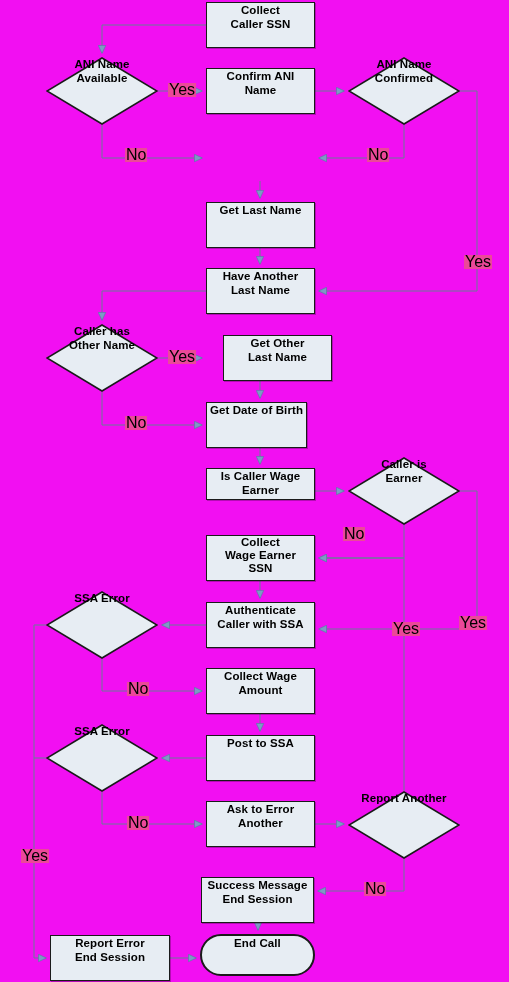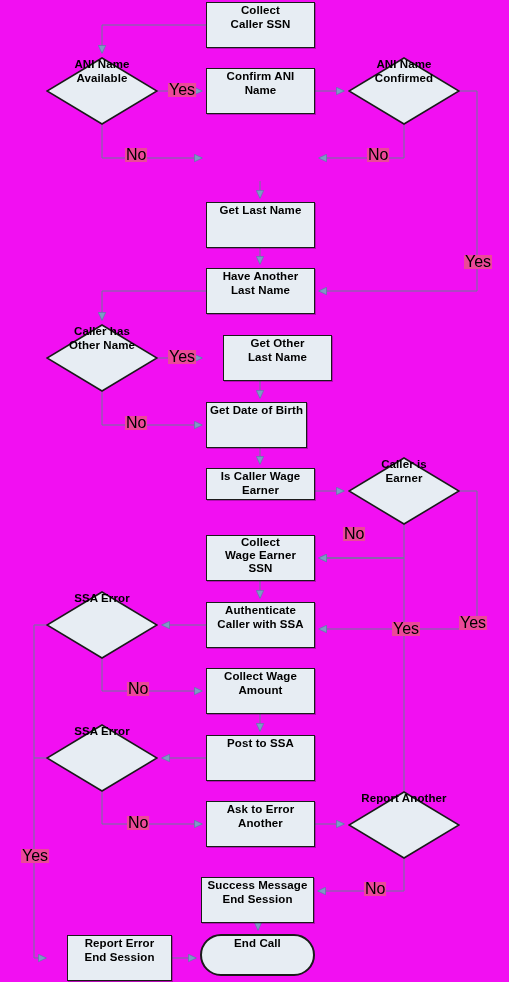--- a/index.html
+++ b/index.html
@@ -258,21 +258,21 @@
       <polygon points="56,1 111,34 56,67 1,34" fill="#e7edf3" stroke="#1a1a1a" stroke-width="1.6"></polygon>
     </svg>
     <span class="dia-label" style="white-space:pre-line">Report Another</span>
   </div>
 
   <div class="node process" style="left:201px;top:868px;width:113px;height:46px;margin-top:9px;">
     <span style="white-space:pre-line">Success Message
 End Session</span>
   </div>
 
-  <div class="node process" style="left:67px;top:935px;width:105px;height:46px;">
+  <div class="node process" style="left:50px;top:935px;width:120px;height:46px;">
     <span style="white-space:pre-line">Report Error
 End Session</span>
   </div>
 
   <div class="node terminator" style="left:200px;top:934px;width:115px;height:42px;">
     <span style="white-space:pre-line">End Call</span>
   </div>
 
   <div class="edge-label" style="left:168px;top:83px;">Yes</div>
   <div class="edge-label" style="left:125px;top:148px;">No</div>

